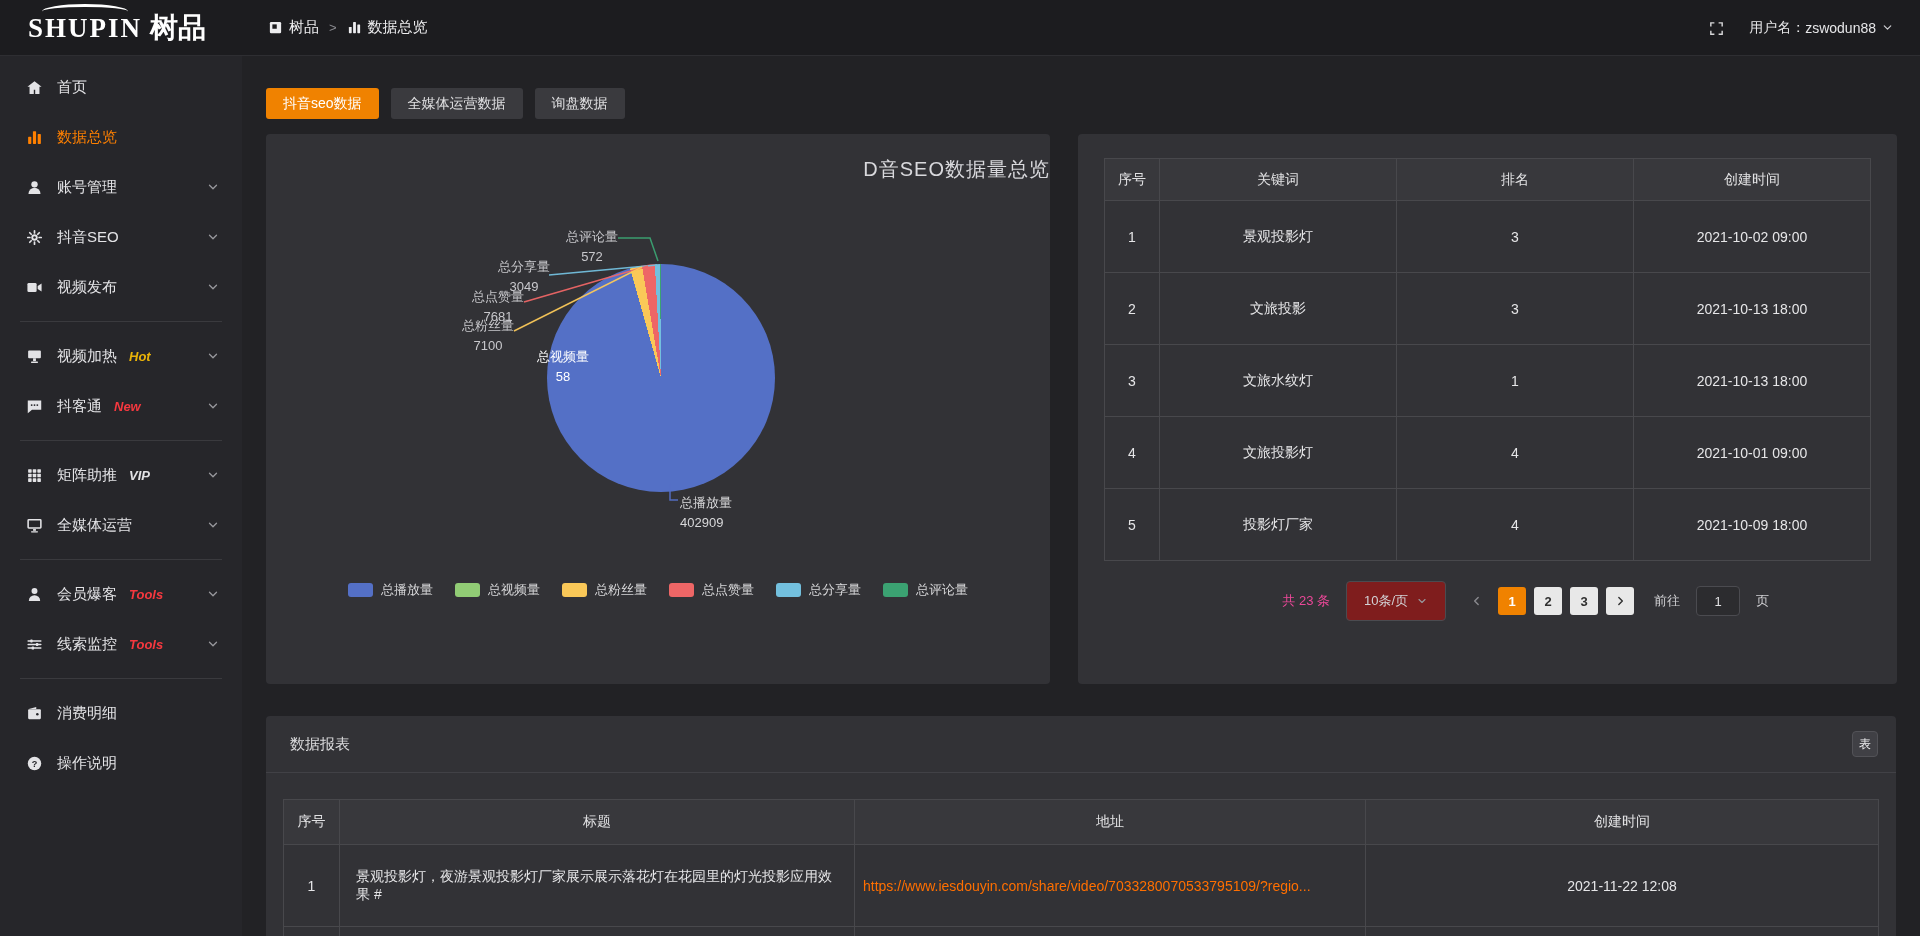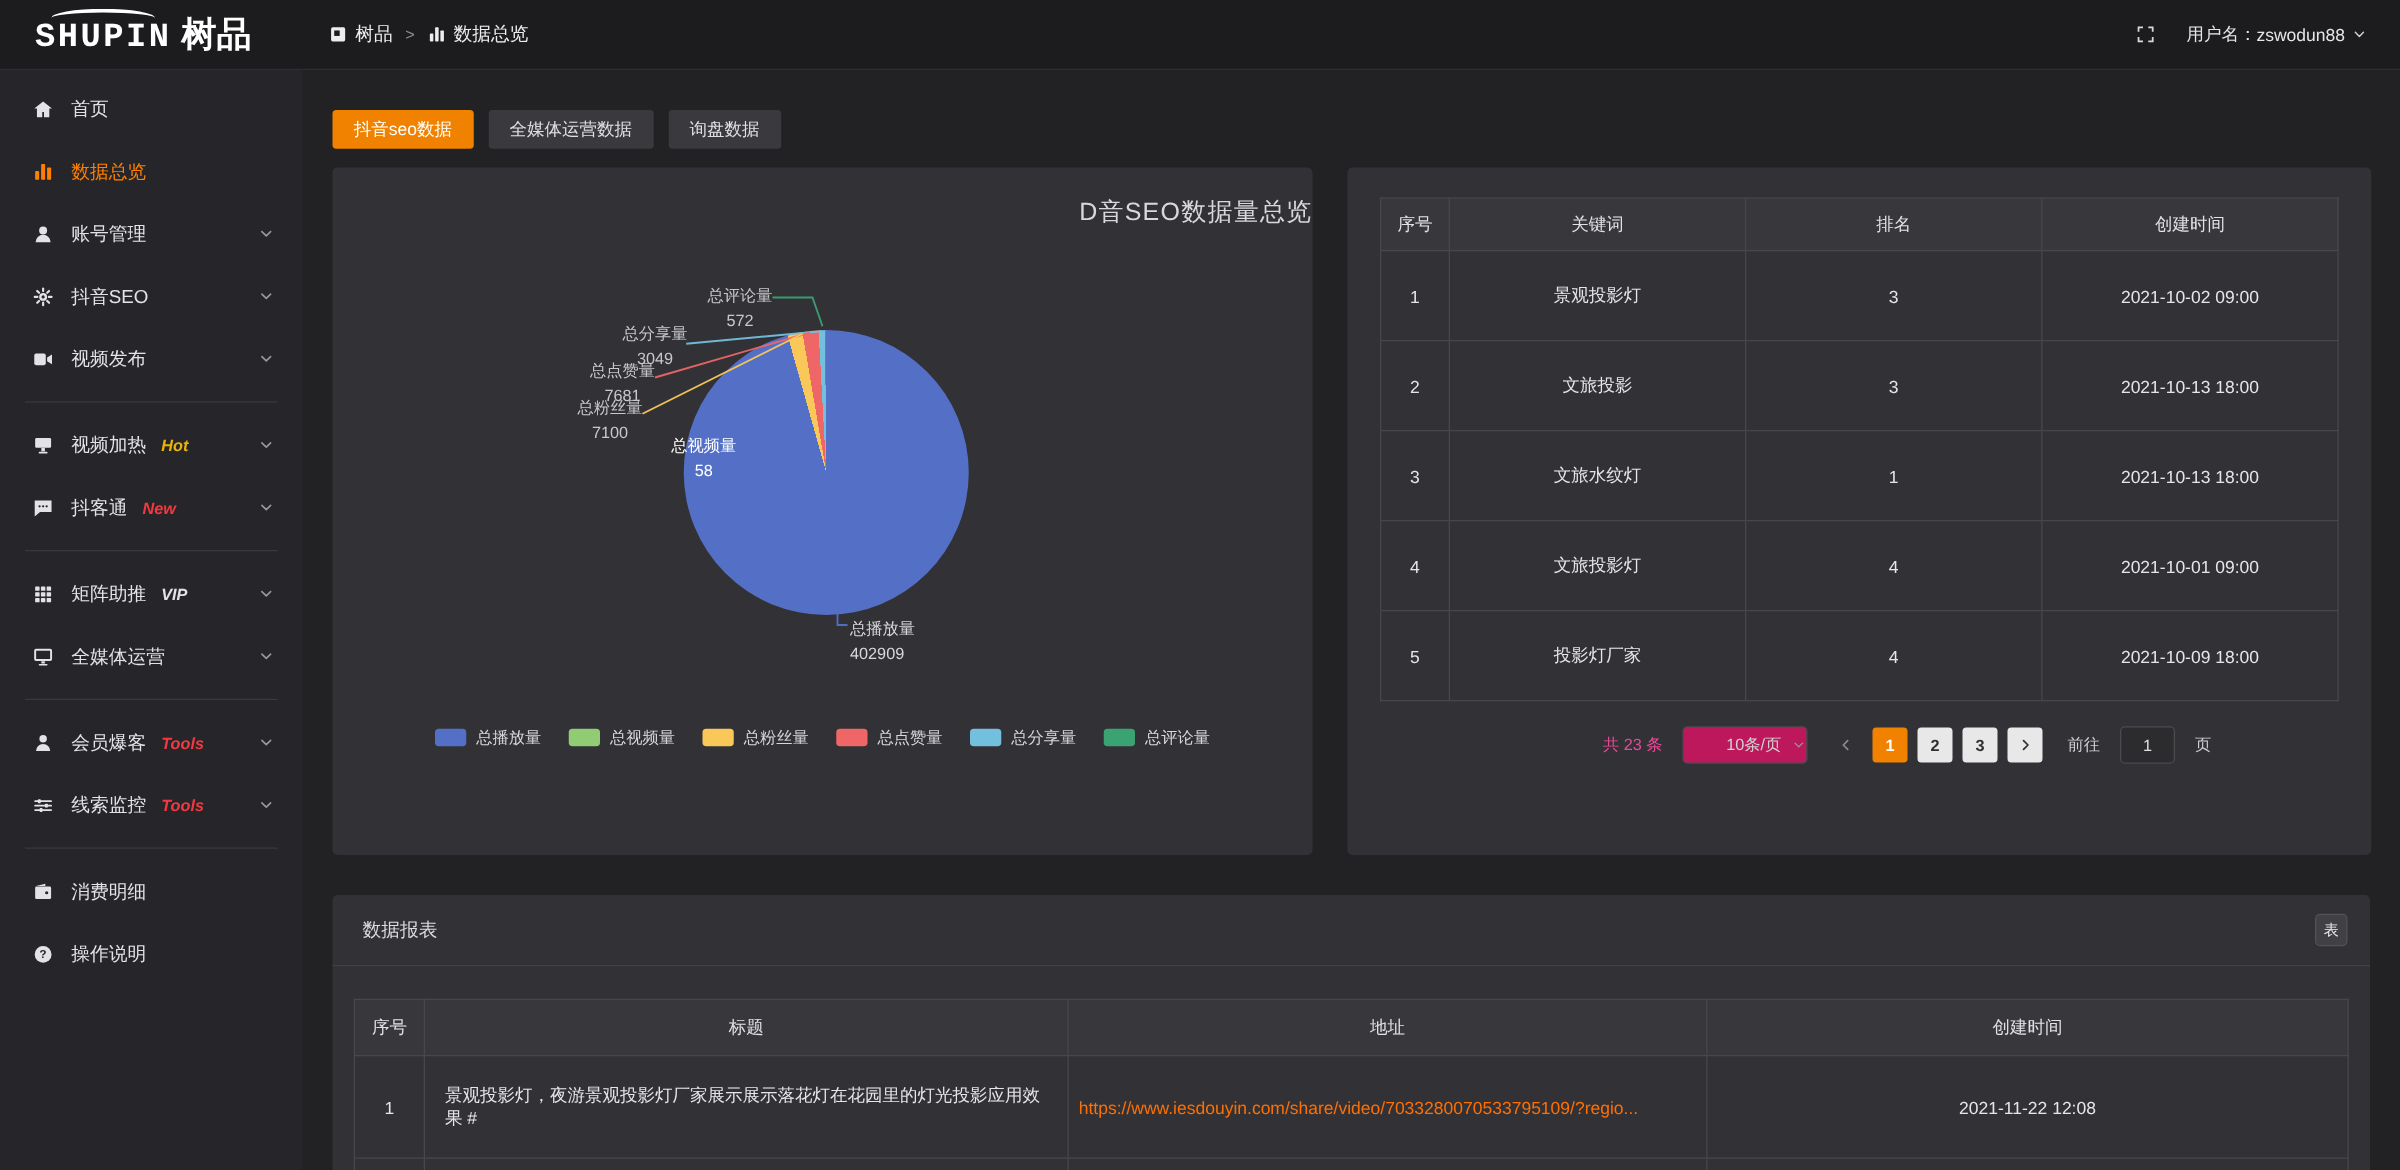--- a/index.html
+++ b/index.html
@@ -12,33 +12,33 @@
   }
   
   .top-header {
     position:absolute; top:0; left:0; width:1920px; height:56px;
     background:#1c1c1f; border-bottom:1px solid #2e2e32;
     display:flex; align-items:center; z-index:5;
   }
   .logo { display:flex; align-items:baseline; margin-left:28px; }
   .logo-en {
     position:relative; font-weight:700; font-size:27px; letter-spacing:2px;
-    color:#fff; font-family:Liberation Mono, monospace;
+    color:#fff; font-family:Liberation Serif, serif;
   }
   .logo-en::before {
     content:""; position:absolute; top:-9px; left:12%; width:76%; height:12px;
     border-top:3px solid #fff; border-radius:50%;
   }
   .logo-cn { font-weight:700; font-size:28px; color:#fff; margin-left:8px; }
   .breadcrumb { display:flex; align-items:center; margin-left:62px; font-size:15px; }
   .crumb { display:flex; align-items:center; gap:6px; color:#ededef; cursor:pointer; }
   .bc-icon { width:15px; height:15px; display:inline-flex; }
   .bc-icon svg { width:100%; height:100%; }
   .bc-sep { color:#8b8b90; margin:0 10px; font-size:13px; }
-  .header-right { margin-left:auto; display:flex; align-items:flex-start; padding-right:26px; gap:24px; }
+  .header-right { margin-left:auto; display:flex; align-items:flex-end; padding-right:26px; gap:24px; }
   .fs-icon { width:17px; height:17px; color:#d8d8da; cursor:pointer; }
   .fs-icon svg { width:100%; height:100%; }
   .username { display:flex; align-items:center; font-size:14px; color:#e6e6e8; cursor:pointer; }
   .username .caret { width:13px; height:13px; margin-left:5px; color:#cfcfd2; }
   .username .caret svg { width:100%; height:100%; }
   
   .sidebar {
     position:absolute; top:56px; left:0; bottom:0; width:242px;
     background:#26262a; padding-top:6px;
   }
@@ -114,22 +114,22 @@
   .panel-ranking { flex:1; height:550px; }
   .ranking-table { width:766px; margin:24px 26px 0 26px; }
   .ranking-table th { height:42px; }
   .ranking-table td { height:72px; }
   .pager {
     display:flex; align-items:center; margin-top:20px;
     justify-content:flex-end; padding-right:128px; gap:8px;
   }
   .pg-total { font-size:13px; color:#ec4899; margin-right:8px; }
   .pg-size {
-    width:100px; height:30px; border:1px solid #4b4b50; border-radius:4px;
-    background:#be185d; display:flex; align-items:center; justify-content:flex-end;
+    width:100px; height:40px; border:1px solid #4b4b50; border-radius:4px;
+    background:#7f1d1d; display:flex; align-items:center; justify-content:center;
     gap:8px; font-size:13px; color:#d2d2d5; cursor:pointer; margin-right:10px;
   }
   .pg-caret { width:12px; height:12px; color:#98989d; display:inline-flex; }
   .pg-caret svg { width:100%; height:100%; }
   .pg-prev {
     width:26px; height:28px; display:flex; align-items:center; justify-content:center;
     color:#8a8a8f; cursor:pointer;
   }
   .pg-prev svg { width:14px; height:14px; }
   .pg-pages { display:flex; gap:8px; }

